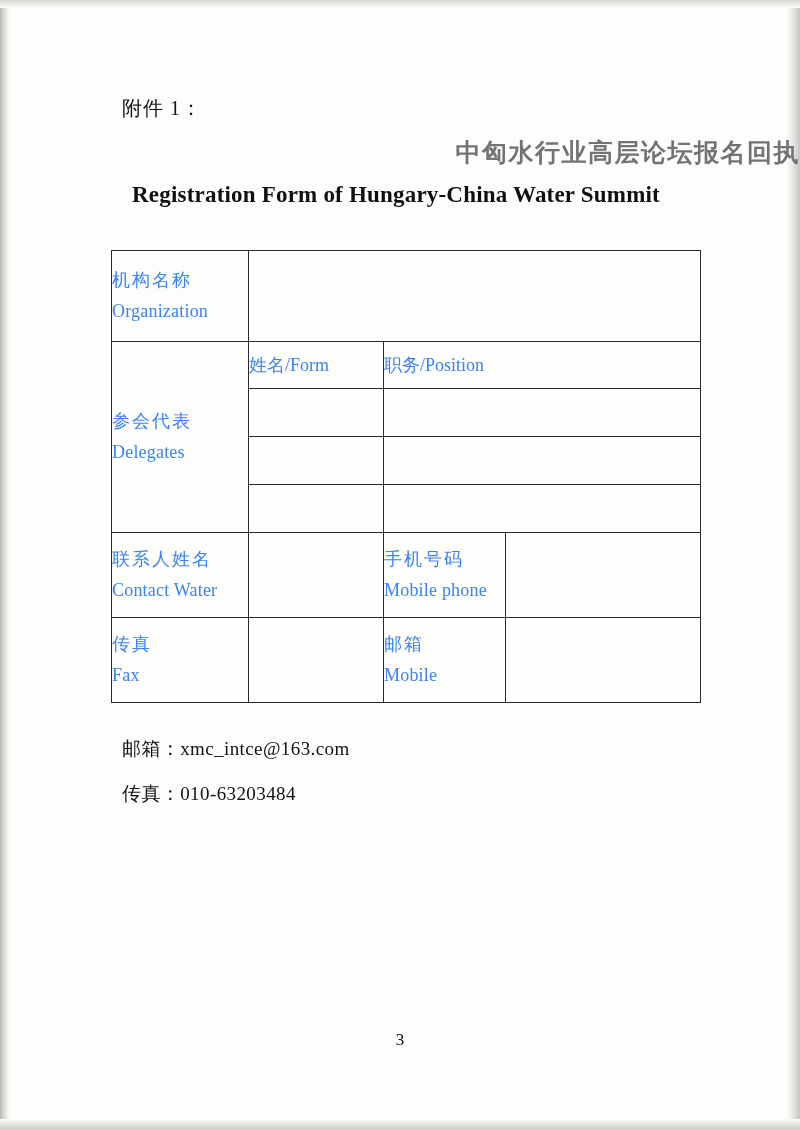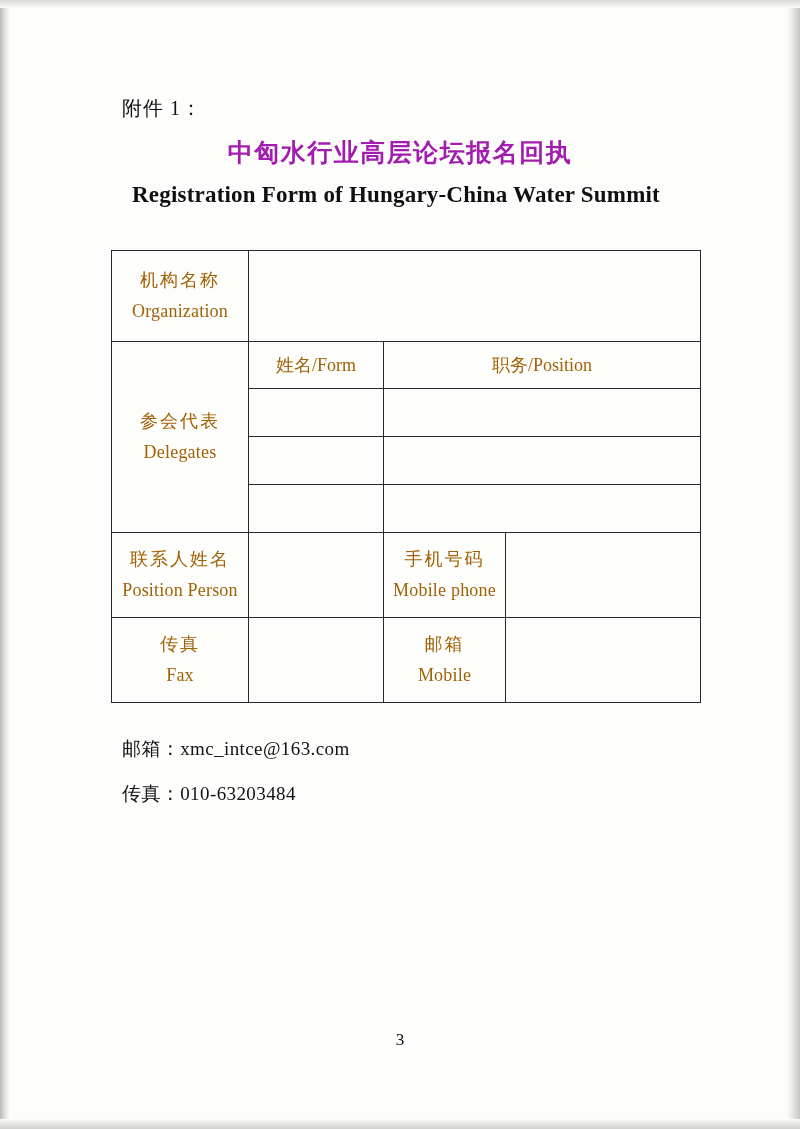--- a/index.html
+++ b/index.html
@@ -52,25 +52,25 @@
     font-size: 20px;
     letter-spacing: 1px;
     color: #111;
   }
 
   .title-cn {
     position: absolute;
     left: 0;
     right: 0;
     top: 136px;
-    text-align: center;
+    text-align: right;
     font-size: 25px;
     font-weight: bold;
     letter-spacing: 1.5px;
-    color: #a21caf;
+    color: #737373;
   }
   .title-en {
     position: absolute;
     left: 0;
     right: 8px;
     top: 182px;
     text-align: center;
     font-size: 23px;
     font-weight: bold;
     letter-spacing: 0.2px;
@@ -80,24 +80,23 @@
   table.reg-table {
     position: absolute;
     left: 111px;
     top: 250px;
     width: 589px;
     border-collapse: collapse;
     table-layout: fixed;
   }
   table.reg-table td {
     border: 1px solid #2a2a2a;
-    text-align: center;
     vertical-align: middle;
     font-size: 18px;
-    color: #a16207;
+    color: #3b82f6;
     padding: 0;
   }
   .cell-two-line {
     line-height: 1.75;
   }
   .cn-line {
     letter-spacing: 2px;
   }
   .en-line {
     letter-spacing: 0.2px;
@@ -171,21 +170,21 @@
         <td colspan="2"></td>
       </tr>
       <tr>
         <td style="height:47px"></td>
         <td colspan="2"></td>
       </tr>
 
       <tr>
         <td class="cell-two-line" style="height:84px">
           <div class="cn-line">联系人姓名</div>
-          <div class="en-line">Position Person</div>
+          <div class="en-line">Contact Water</div>
         </td>
         <td></td>
         <td class="cell-two-line">
           <div class="cn-line">手机号码</div>
           <div class="en-line">Mobile phone</div>
         </td>
         <td></td>
       </tr>
 
       <tr>

